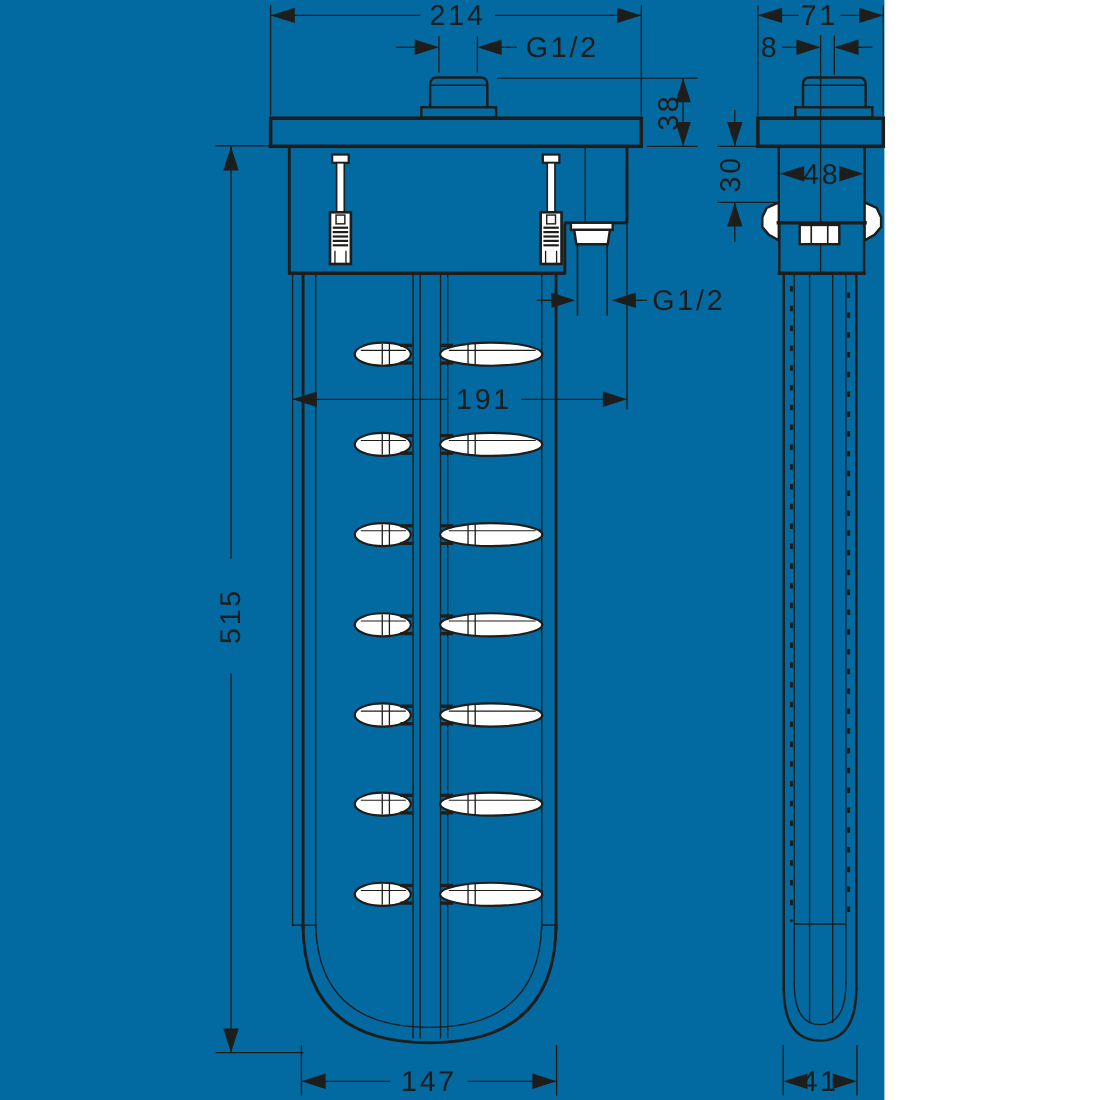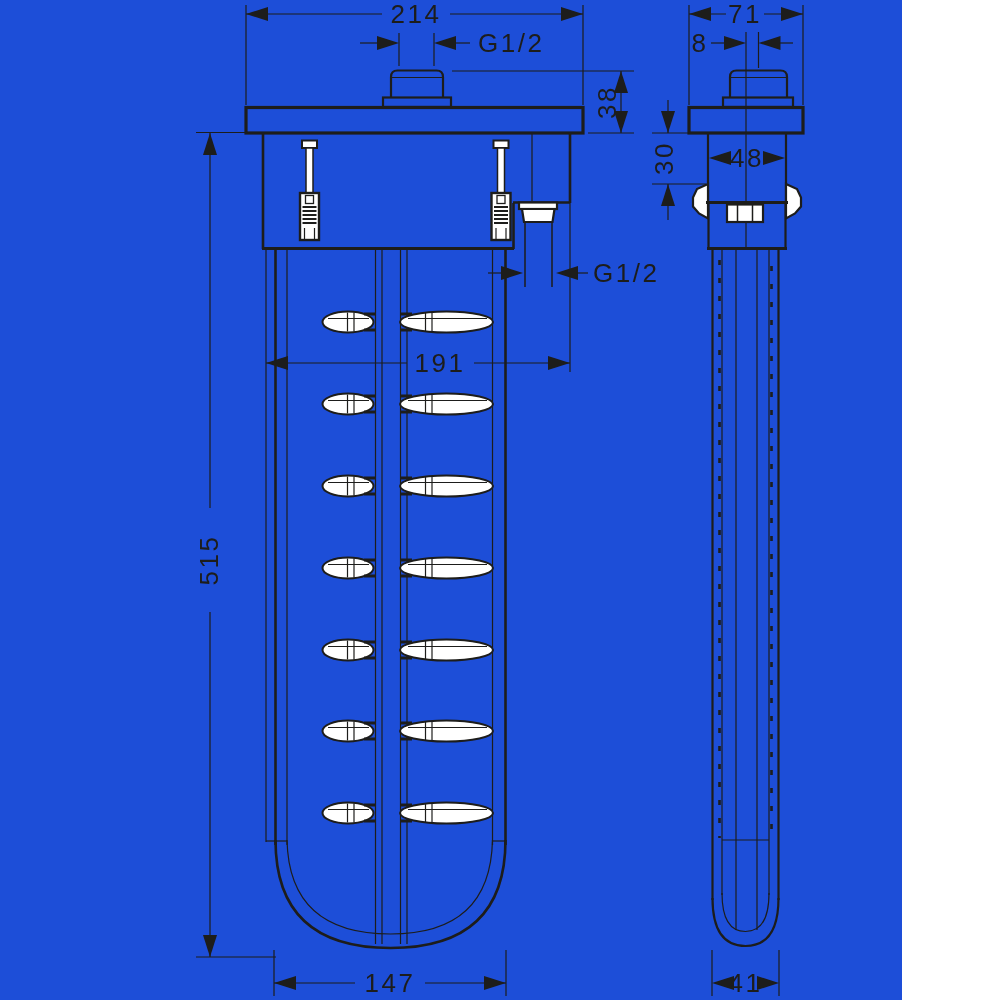--- a/index.html
+++ b/index.html
@@ -1,16 +1,16 @@
 <!DOCTYPE html>
 <html><head>
 <meta charset="utf-8">
 <style>
   html,body{margin:0;padding:0;background:#ffffff;}
-  .stage{width:902px;height:1000px;position:relative;background:#1d4ed8;}
+  .stage{width:804px;height:1000px;position:relative;background:#0369a1;}
   svg{display:block;}
   .dim-text{
     font-family:"Liberation Sans", sans-serif;
     font-size:26px;
     letter-spacing:2.5px;
     fill:#1d1d1b;
     font-weight:400;
   }
   .ln{stroke:#1d1d1b;fill:none;}
   .w1{stroke-width:1.2;}

